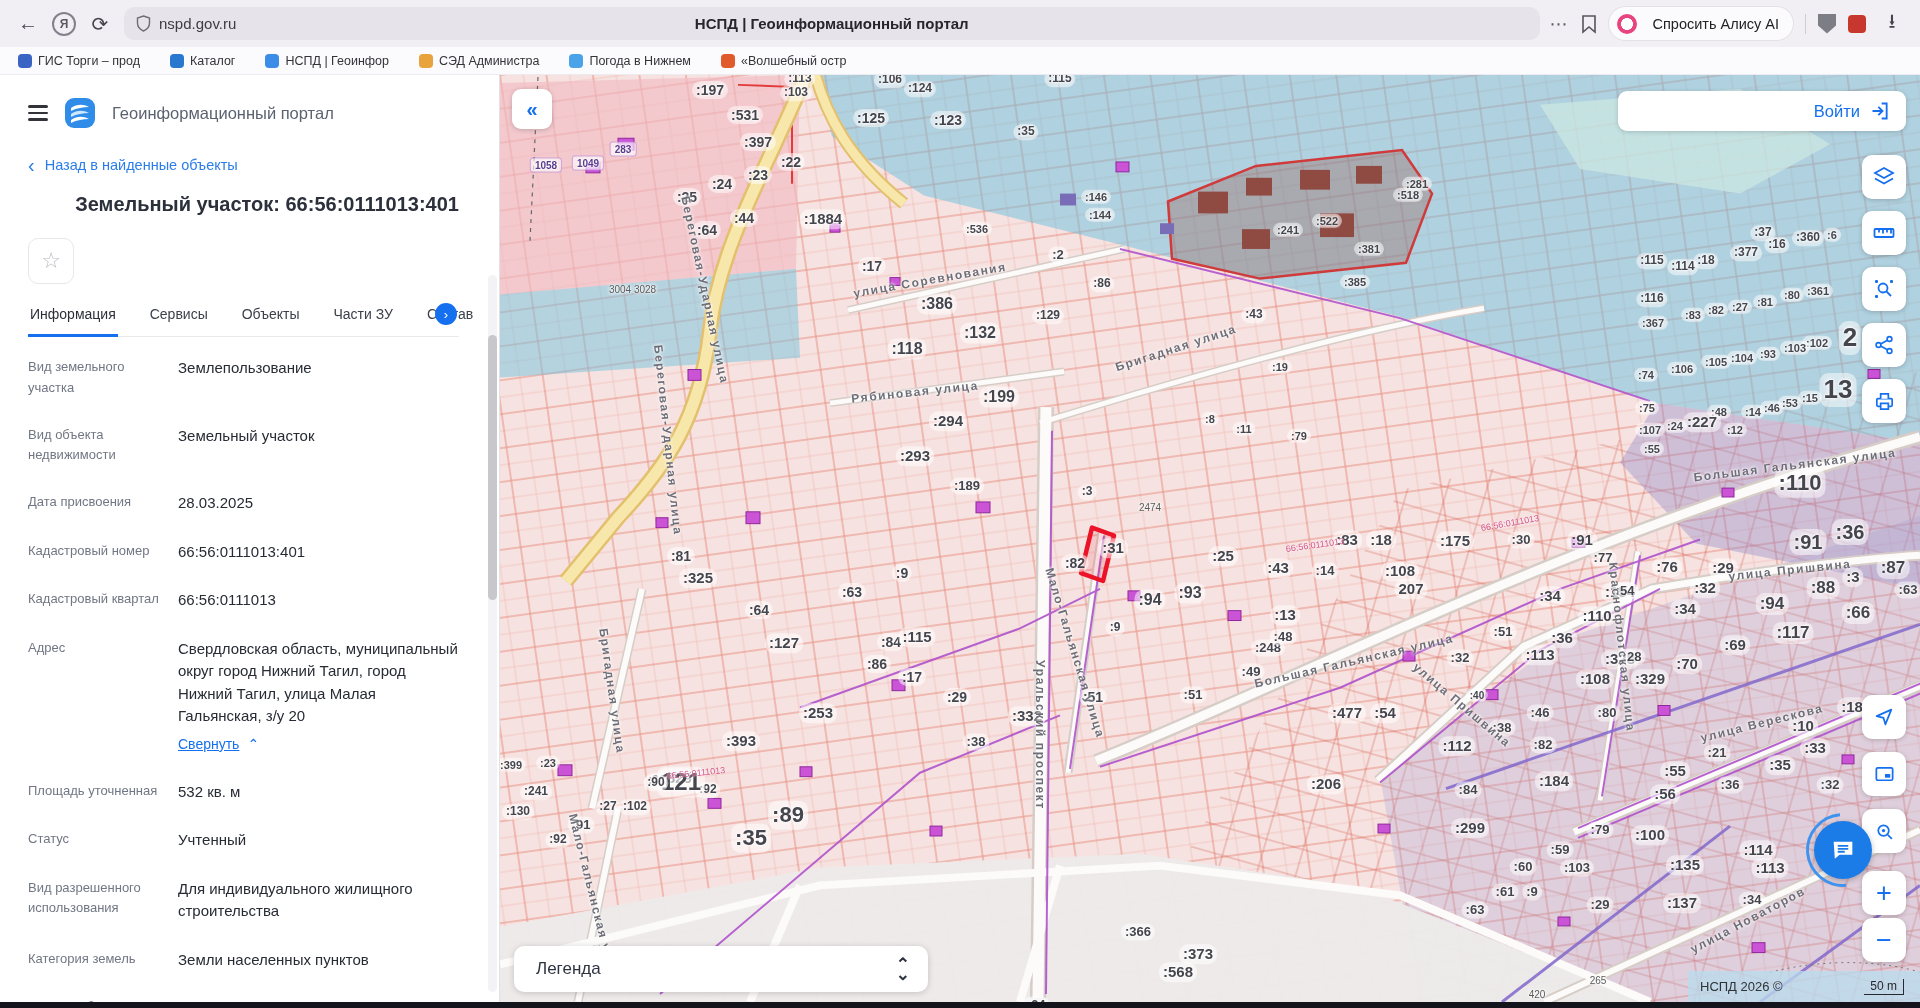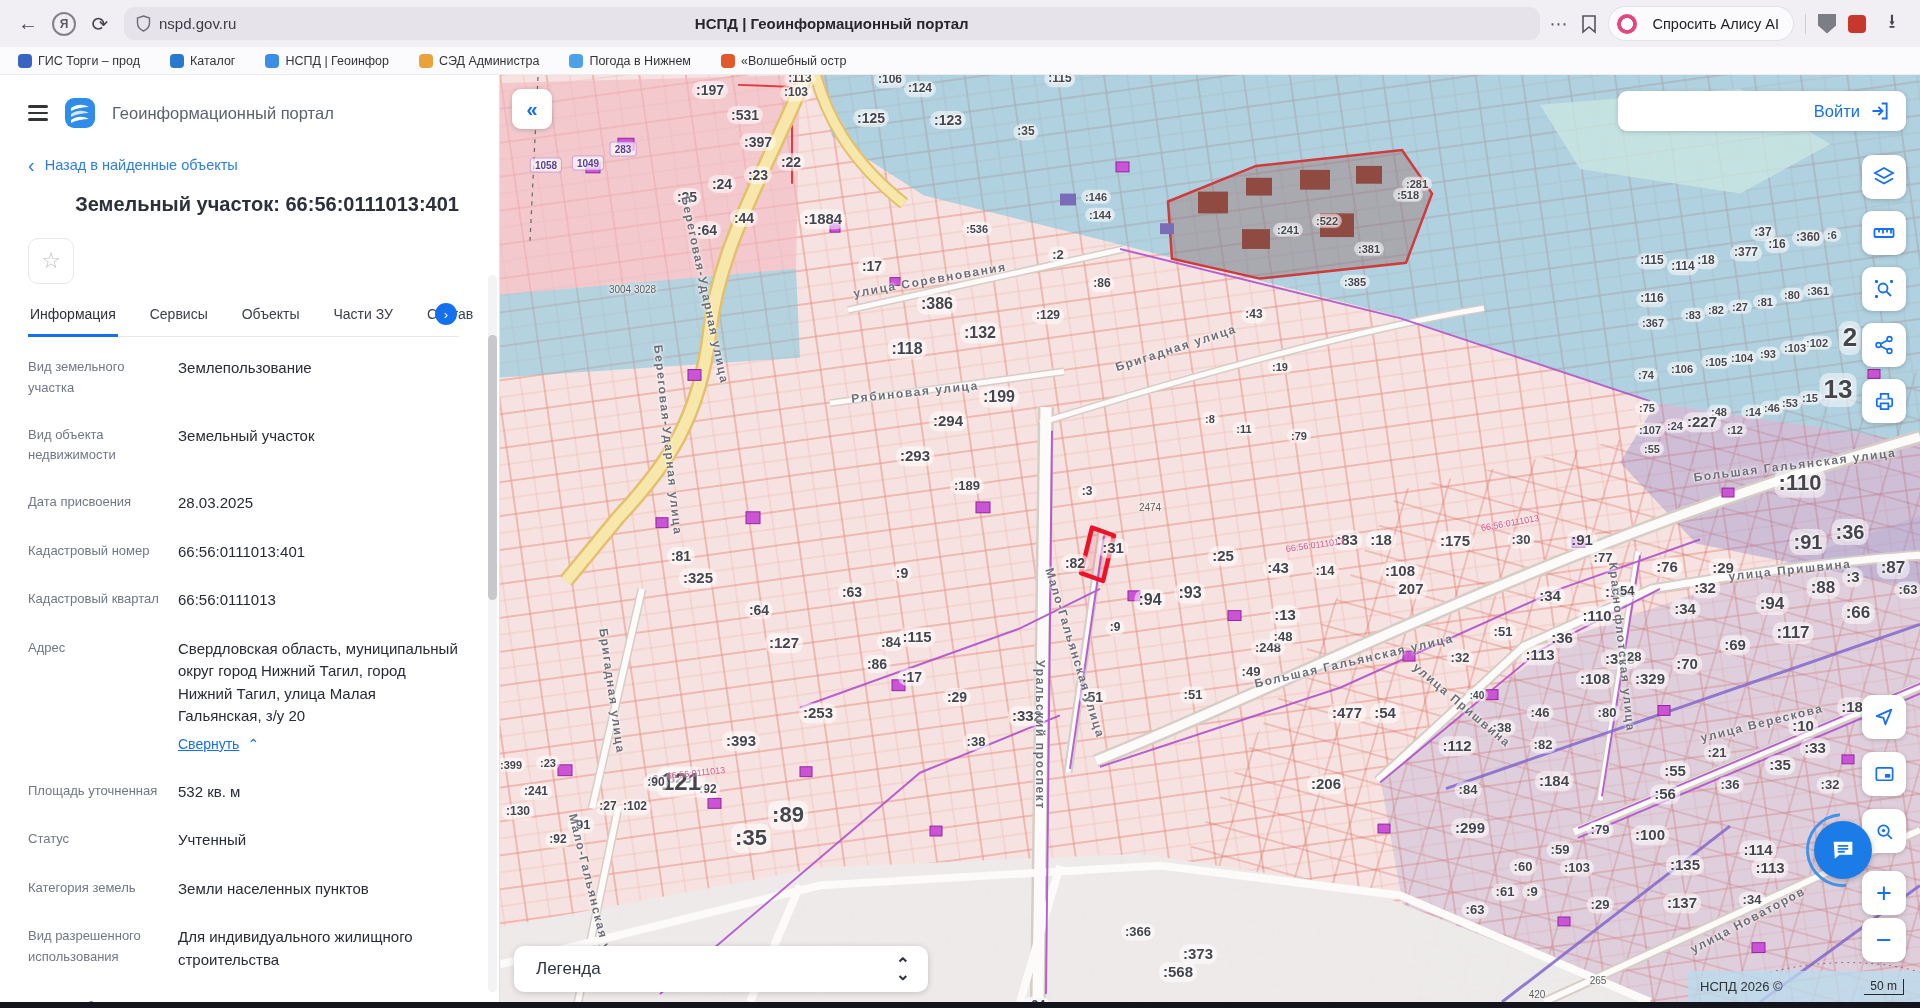--- a/index.html
+++ b/index.html
@@ -207,26 +207,26 @@
           </div>
           <div class="frow">
             <div class="flabel">Площадь уточненная</div>
             <div class="fvalue">532 кв. м</div>
           </div>
           <div class="frow">
             <div class="flabel">Статус</div>
             <div class="fvalue">Учтенный</div>
           </div>
           <div class="frow">
+            <div class="flabel">Вид разрешенного использования</div>
+            <div class="fvalue">Для индивидуального жилищного строительства</div>
+          </div>
+          <div class="frow">
             <div class="flabel">Категория земель</div>
             <div class="fvalue">Земли населенных пунктов</div>
-          </div>
-          <div class="frow">
-            <div class="flabel">Вид разрешенного использования</div>
-            <div class="fvalue">Для индивидуального жилищного строительства</div>
           </div>
           <div class="frow">
             <div class="flabel">Форма собственности</div>
             <div class="fvalue">–</div>
           </div>
         </div>
     </div>
     <div class="pscroll">
         <div class="pthumb"></div>
       </div>

